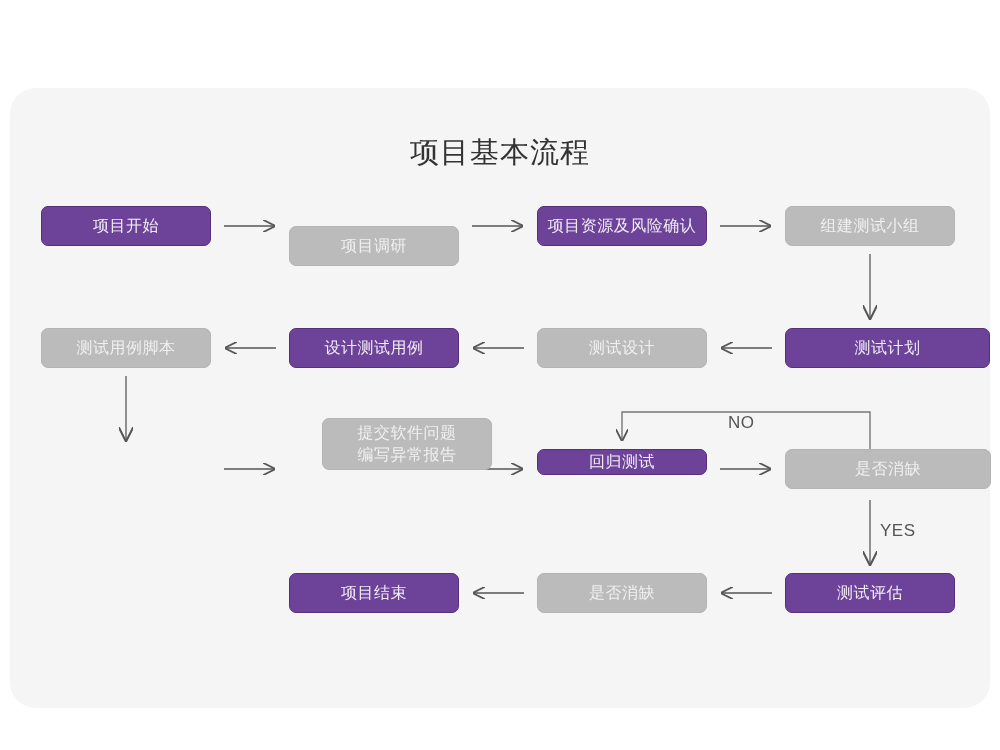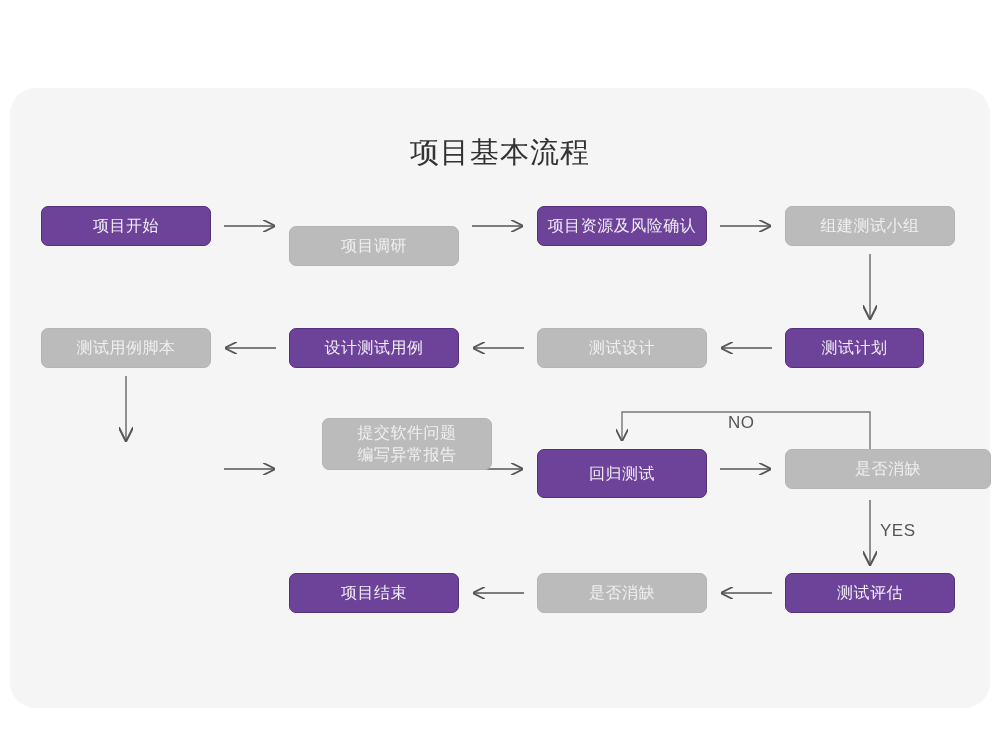--- a/index.html
+++ b/index.html
@@ -128,28 +128,28 @@
 
     <line x1="772" y1="593" x2="722" y2="593" stroke="#555555" stroke-width="1.4" marker-end="url(#ah-l)"></line>
     <line x1="524" y1="593" x2="474" y2="593" stroke="#555555" stroke-width="1.4" marker-end="url(#ah-l)"></line>
   </svg>
 
   <div class="node purple" style="left:41px;  top:206px; width:170px; height:40px;">项目开始</div>
   <div class="node gray" style="left:289px; top:206px; width:170px; height:40px;margin-top:20px;">项目调研</div>
   <div class="node purple" style="left:537px; top:206px; width:170px; height:40px;">项目资源及风险确认</div>
   <div class="node gray" style="left:785px; top:206px; width:170px; height:40px;">组建测试小组</div>
 
-  <div class="node purple" style="left:785px; top:328px; width:139px; height:40px;">测试计划</div>
+  <div class="node purple" style="left:785px; top:328px; width:205px; height:40px;">测试计划</div>
   <div class="node gray" style="left:537px; top:328px; width:170px; height:40px;">测试设计</div>
   <div class="node purple" style="left:289px; top:328px; width:170px; height:40px;">设计测试用例</div>
   <div class="node gray" style="left:41px;  top:328px; width:170px; height:40px;">测试用例脚本</div>
 
   <div class="node gray" style="left:289px; top:418px; width:170px; height:52px;margin-left:33px;">提交软件问题
 编写异常报告</div>
-  <div class="node purple" style="left:537px; top:449px; width:170px; height:49px;">回归测试</div>
+  <div class="node purple" style="left:537px; top:449px; width:170px; height:26px;">回归测试</div>
   <div class="node gray" style="left:785px; top:449px; width:206px; height:40px;text-align:right;">是否消缺</div>
 
   <div class="node purple" style="left:785px; top:573px; width:170px; height:40px;">测试评估</div>
   <div class="node gray" style="left:537px; top:573px; width:170px; height:40px;">是否消缺</div>
   <div class="node purple" style="left:289px; top:573px; width:170px; height:40px;">项目结束</div>
 
   <div class="edge-label" style="left:728px; top:413px;">NO</div>
   <div class="edge-label" style="left:880px; top:521px;">YES</div>
 
 </div>

